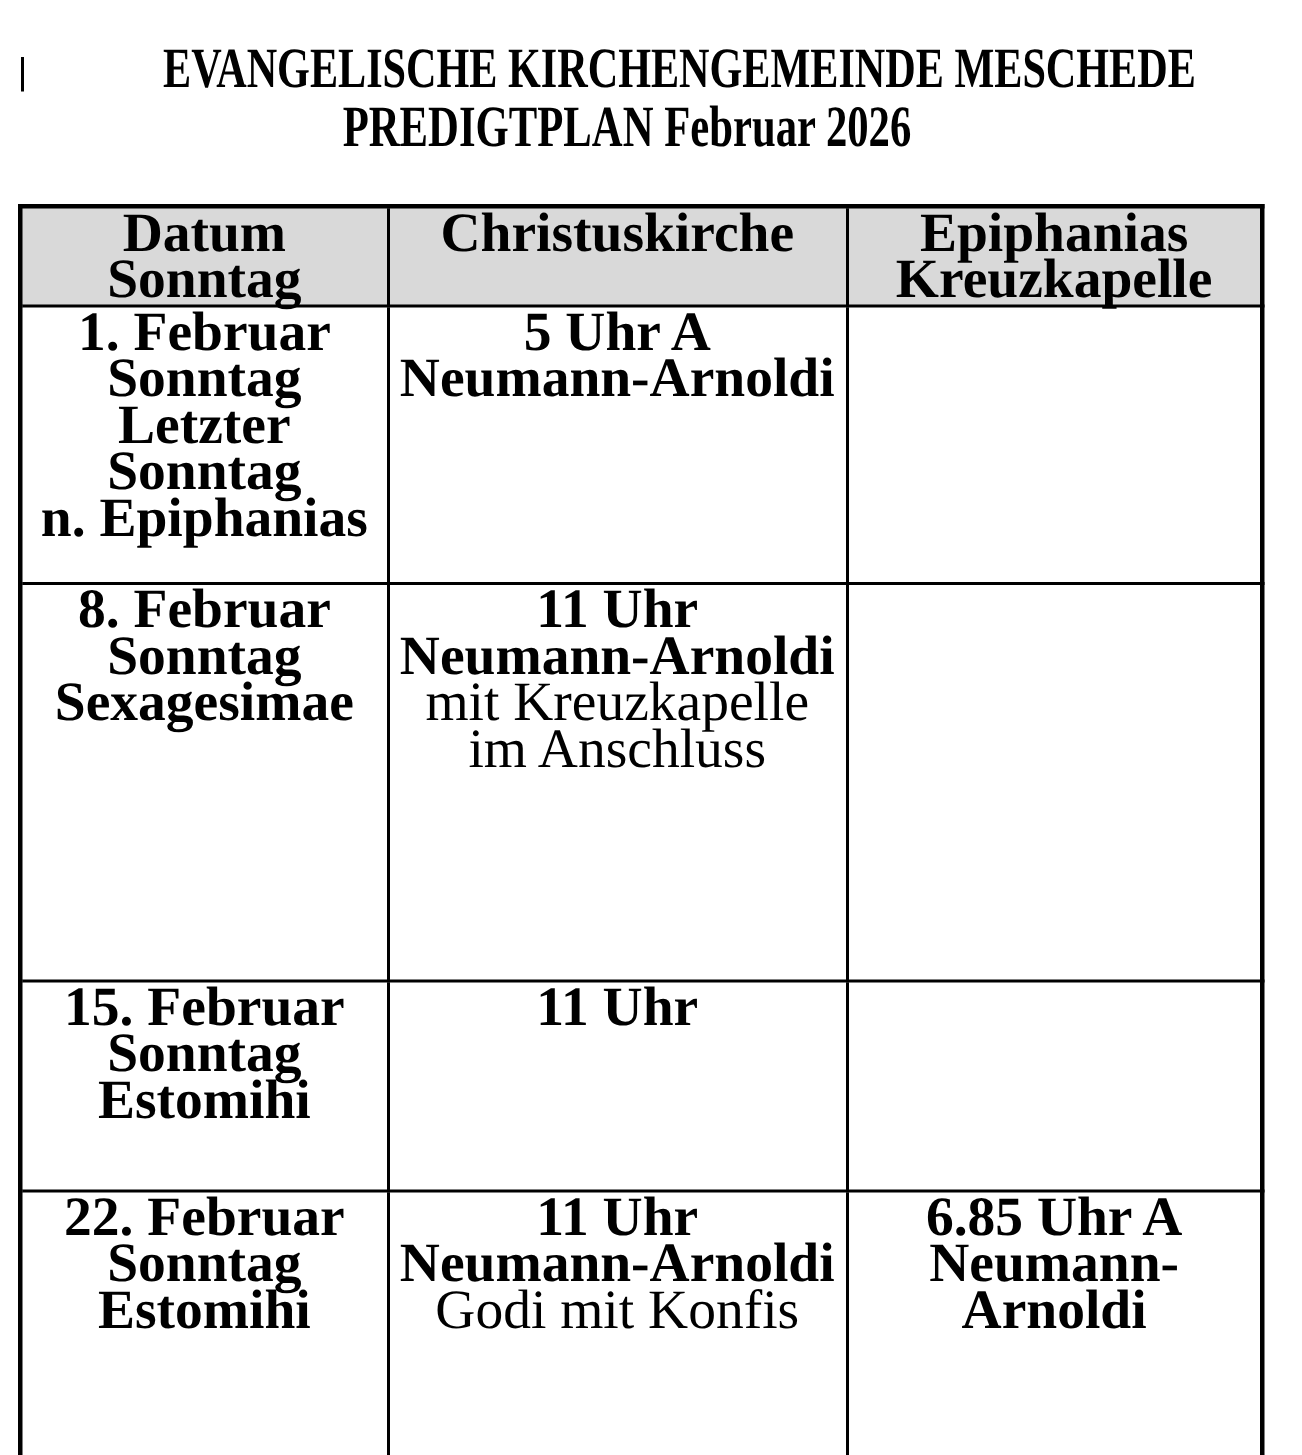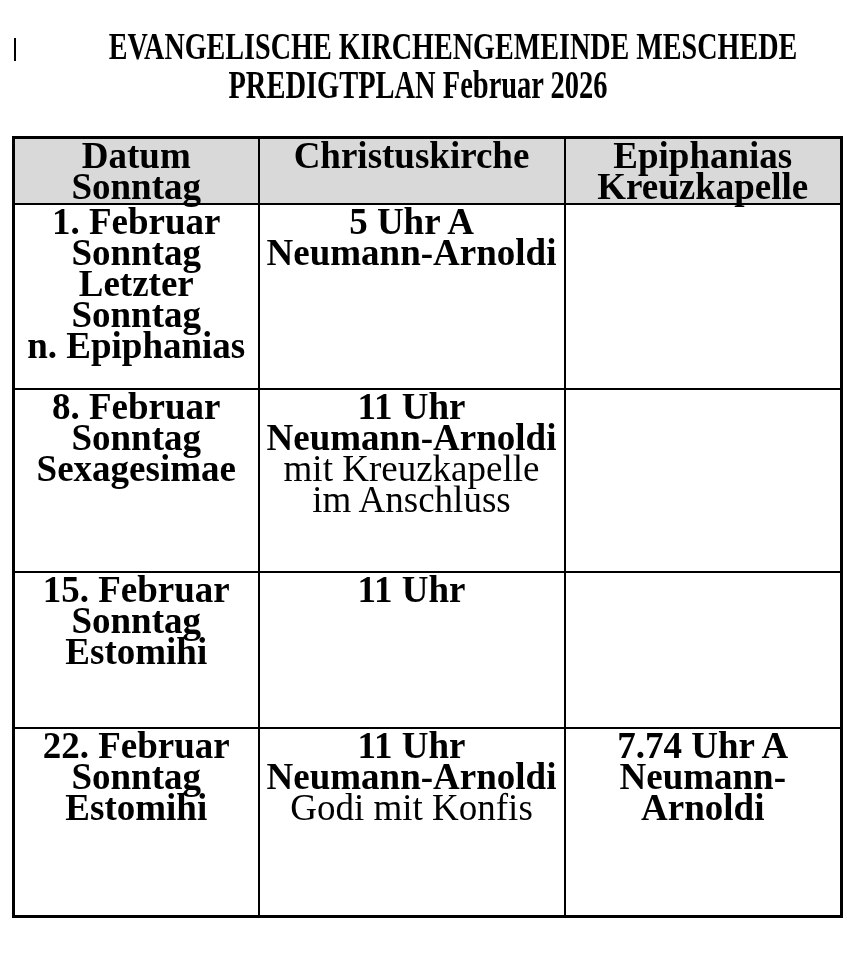--- a/index.html
+++ b/index.html
@@ -46,22 +46,22 @@
     vertical-align:top;
     text-align:center;
     padding:1px 4px;
     font-size:37px;
     line-height:31px;
     font-weight:bold;
   }
   table.plan th{background:var(--header-bg);}
   tr.hdr{height:63px;}
   tr.r0{height:185px;}
-  tr.r1{height:183px;}
-  tr.r2{height:156px;}
+  tr.r1{height:265px;}
+  tr.r2{height:140px;}
   tr.r3{height:188px;}
   .line{display:block;}
   .reg{font-weight:normal;}
 </style>
 </head>
 <body>
 
 <div class="change-bar"></div>
 
 <div class="title-block">
@@ -135,18 +135,18 @@
         <span class="line">22. Februar</span>
         <span class="line">Sonntag</span>
         <span class="line">Estomihi</span>
       </td>
       <td>
         <span class="line">11 Uhr</span>
         <span class="line">Neumann-Arnoldi</span>
         <span class="line reg">Godi mit Konfis</span>
       </td>
       <td>
-        <span class="line">7.74 Uhr A</span>
+        <span class="line">6.85 Uhr A</span>
         <span class="line">Neumann-Arnoldi</span>
       </td>
     </tr>
   </tbody>
 </table>
 
 </body></html>

